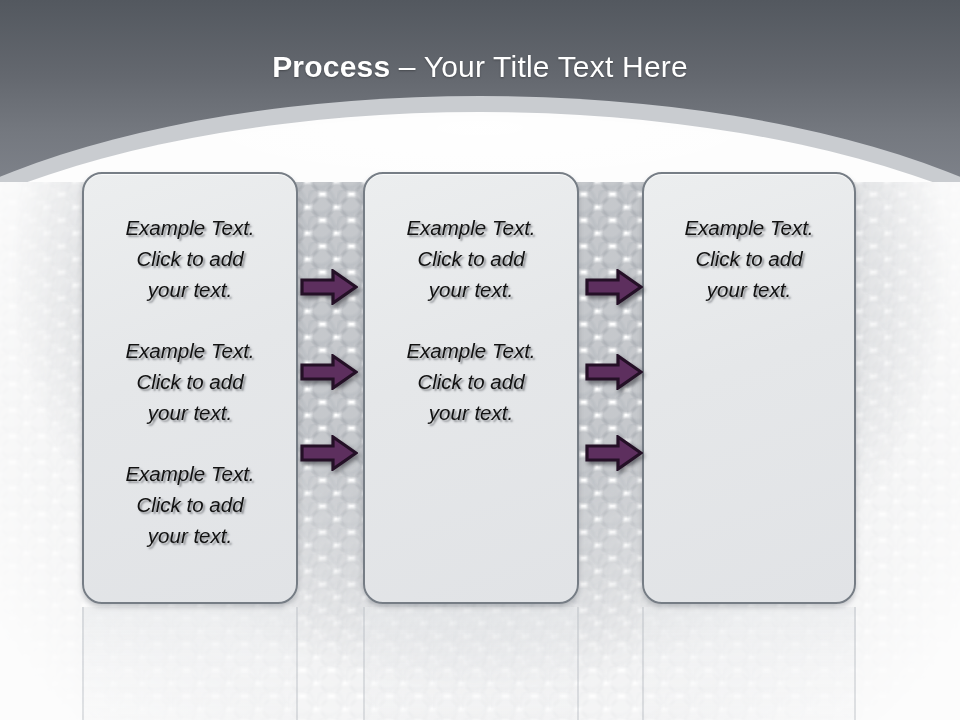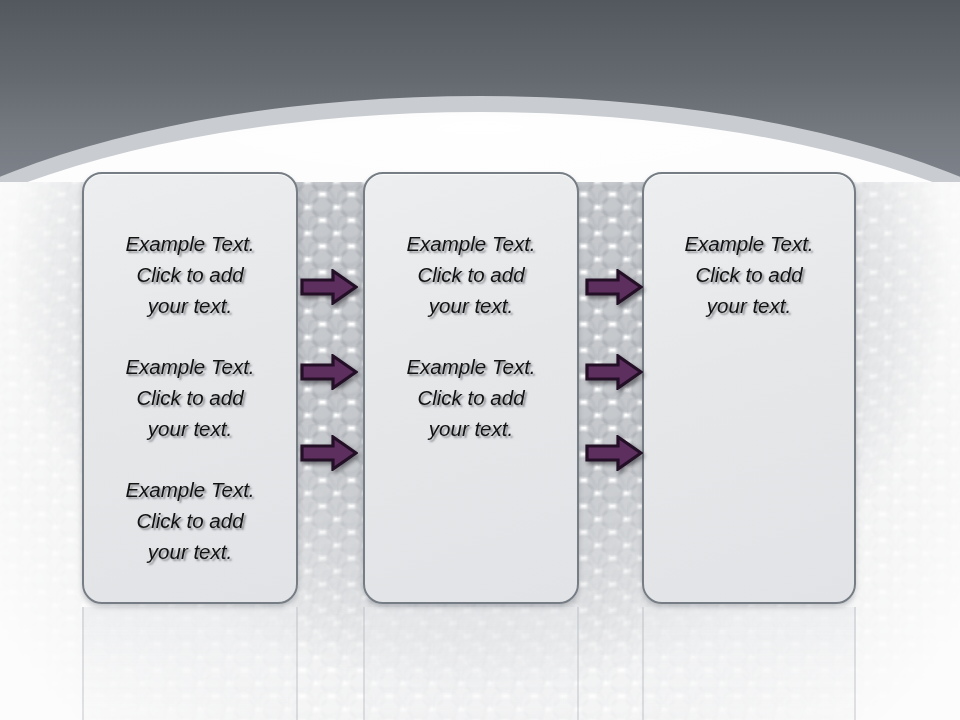--- a/index.html
+++ b/index.html
@@ -87,21 +87,21 @@
   #col2{left:363px;width:216px;}
   #col3{left:642px;width:214px;}
 
   .blk{
     text-align:center;
     font-style:italic;
     font-size:20.5px;
     line-height:31px;
     color:#121212;
     text-shadow:2px 2px 2px rgba(110,112,118,.75);
-    margin:16px 0 30px 0;
+    margin:0 0 30px 0;
     white-space:pre-line;
   }
   .blk:last-child{margin-bottom:0;}
 
   
   .refl{
     position:absolute;top:607px;height:150px;
     border:2px solid rgba(160,166,174,.30);
     border-top:none;
     border-radius:0 0 20px 20px;
@@ -127,20 +127,21 @@
   <div class="dotfield-wide"></div>
   <div class="dotfield"></div>
 
   <div class="header-band">
     <div class="header-fill"></div>
     <div class="arc-light"></div>
     <div class="arc-white"></div>
     <div class="arc-sheen"></div>
   </div>
 
+  <div class="title"><span class="t-bold">Process</span><span class="t-rest"> – Your Title Text Here</span></div>
 
   <div class="refl" id="refl1"></div>
   <div class="refl" id="refl2"></div>
   <div class="refl" id="refl3"></div>
 
   <div class="col" id="col1">
     <div class="blk">Example Text.
 Click  to add
 your text.</div>
     <div class="blk">Example Text.

